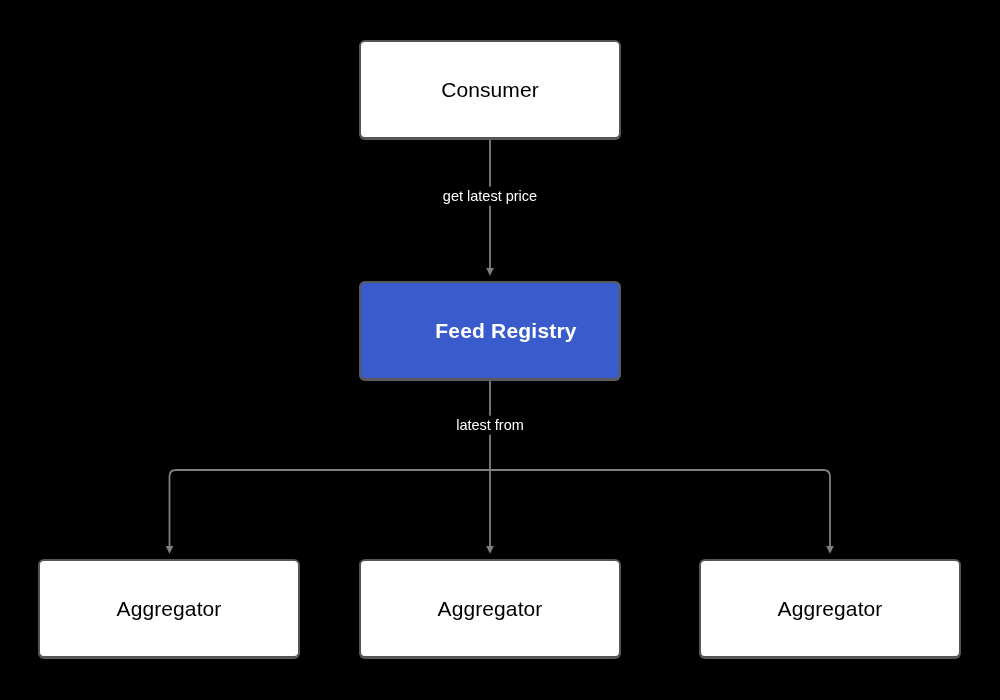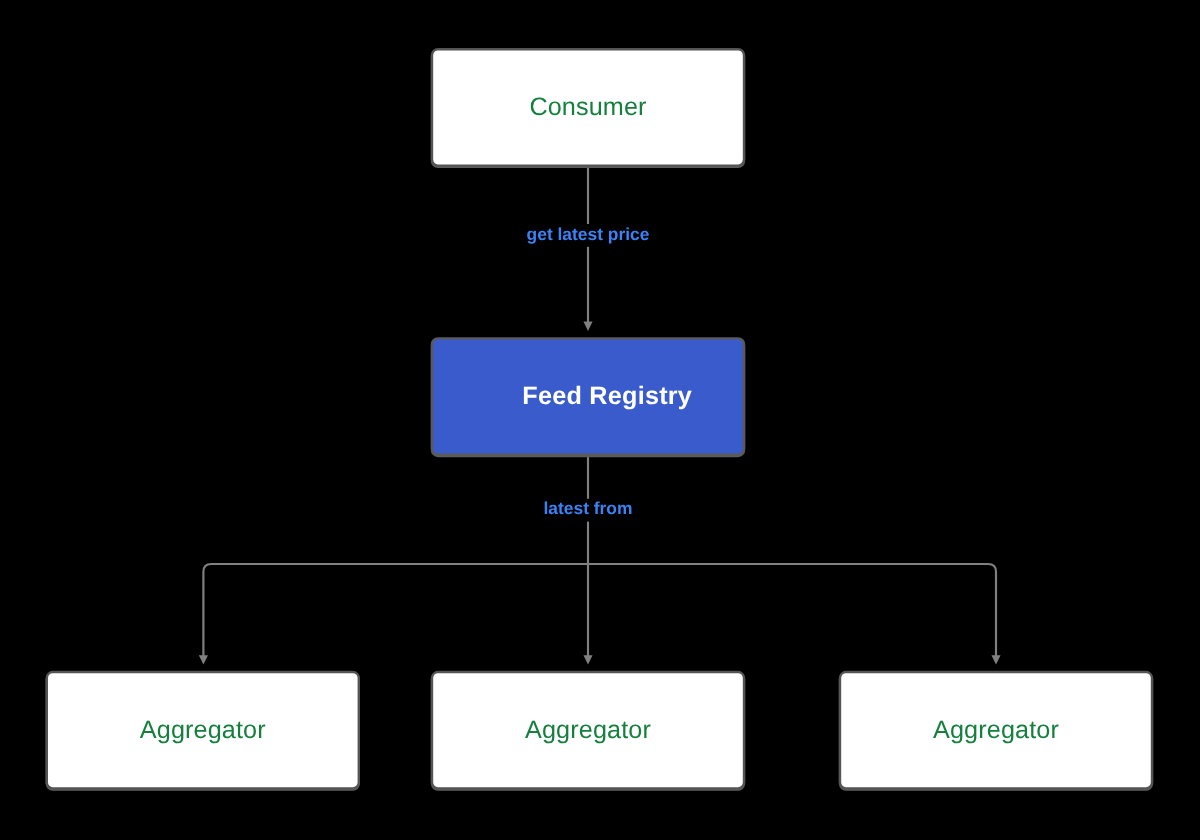--- a/index.html
+++ b/index.html
@@ -32,21 +32,21 @@
     align-items: center;
     justify-content: center;
     border: 2px solid #555555;
     border-radius: 6px;
     box-shadow: 0 1px 0 rgba(170,170,170,0.55);
   }
   .node-default {
     background: #FFFFFF;
   }
   .node-default .node-label {
-    color: #15803d;
+    color: #000000;
     font-size: 21px;
     font-weight: 400;
     letter-spacing: 0.1px;
   }
   .node-highlight {
     background: #3A5BCC;
     border-color: #5a5a5a;
   }
   .node-highlight .node-label {
     color: #FFFFFF;
@@ -54,23 +54,23 @@
     font-weight: 700;
     letter-spacing: 0.2px;
   }
   .node-label {
     white-space: nowrap;
     line-height: 1;
     user-select: none;
   }
   .edge-label {
     position: absolute;
-    color: #3b82f6;
+    color: #ffffff;
     font-size: 14.5px;
-    font-weight: 700;
+    font-weight: 400;
     white-space: nowrap;
     background: #000000;
     padding: 1px 5px;
     line-height: 1.15;
     user-select: none;
     transform: translate(-50%, -50%);
   }
   
   #node-consumer   { left: 359px; top: 40px;  width: 262px; height: 99px; }
   #node-registry   { left: 359px; top: 281px; width: 262px; height: 99px; padding-left: 32px; }

